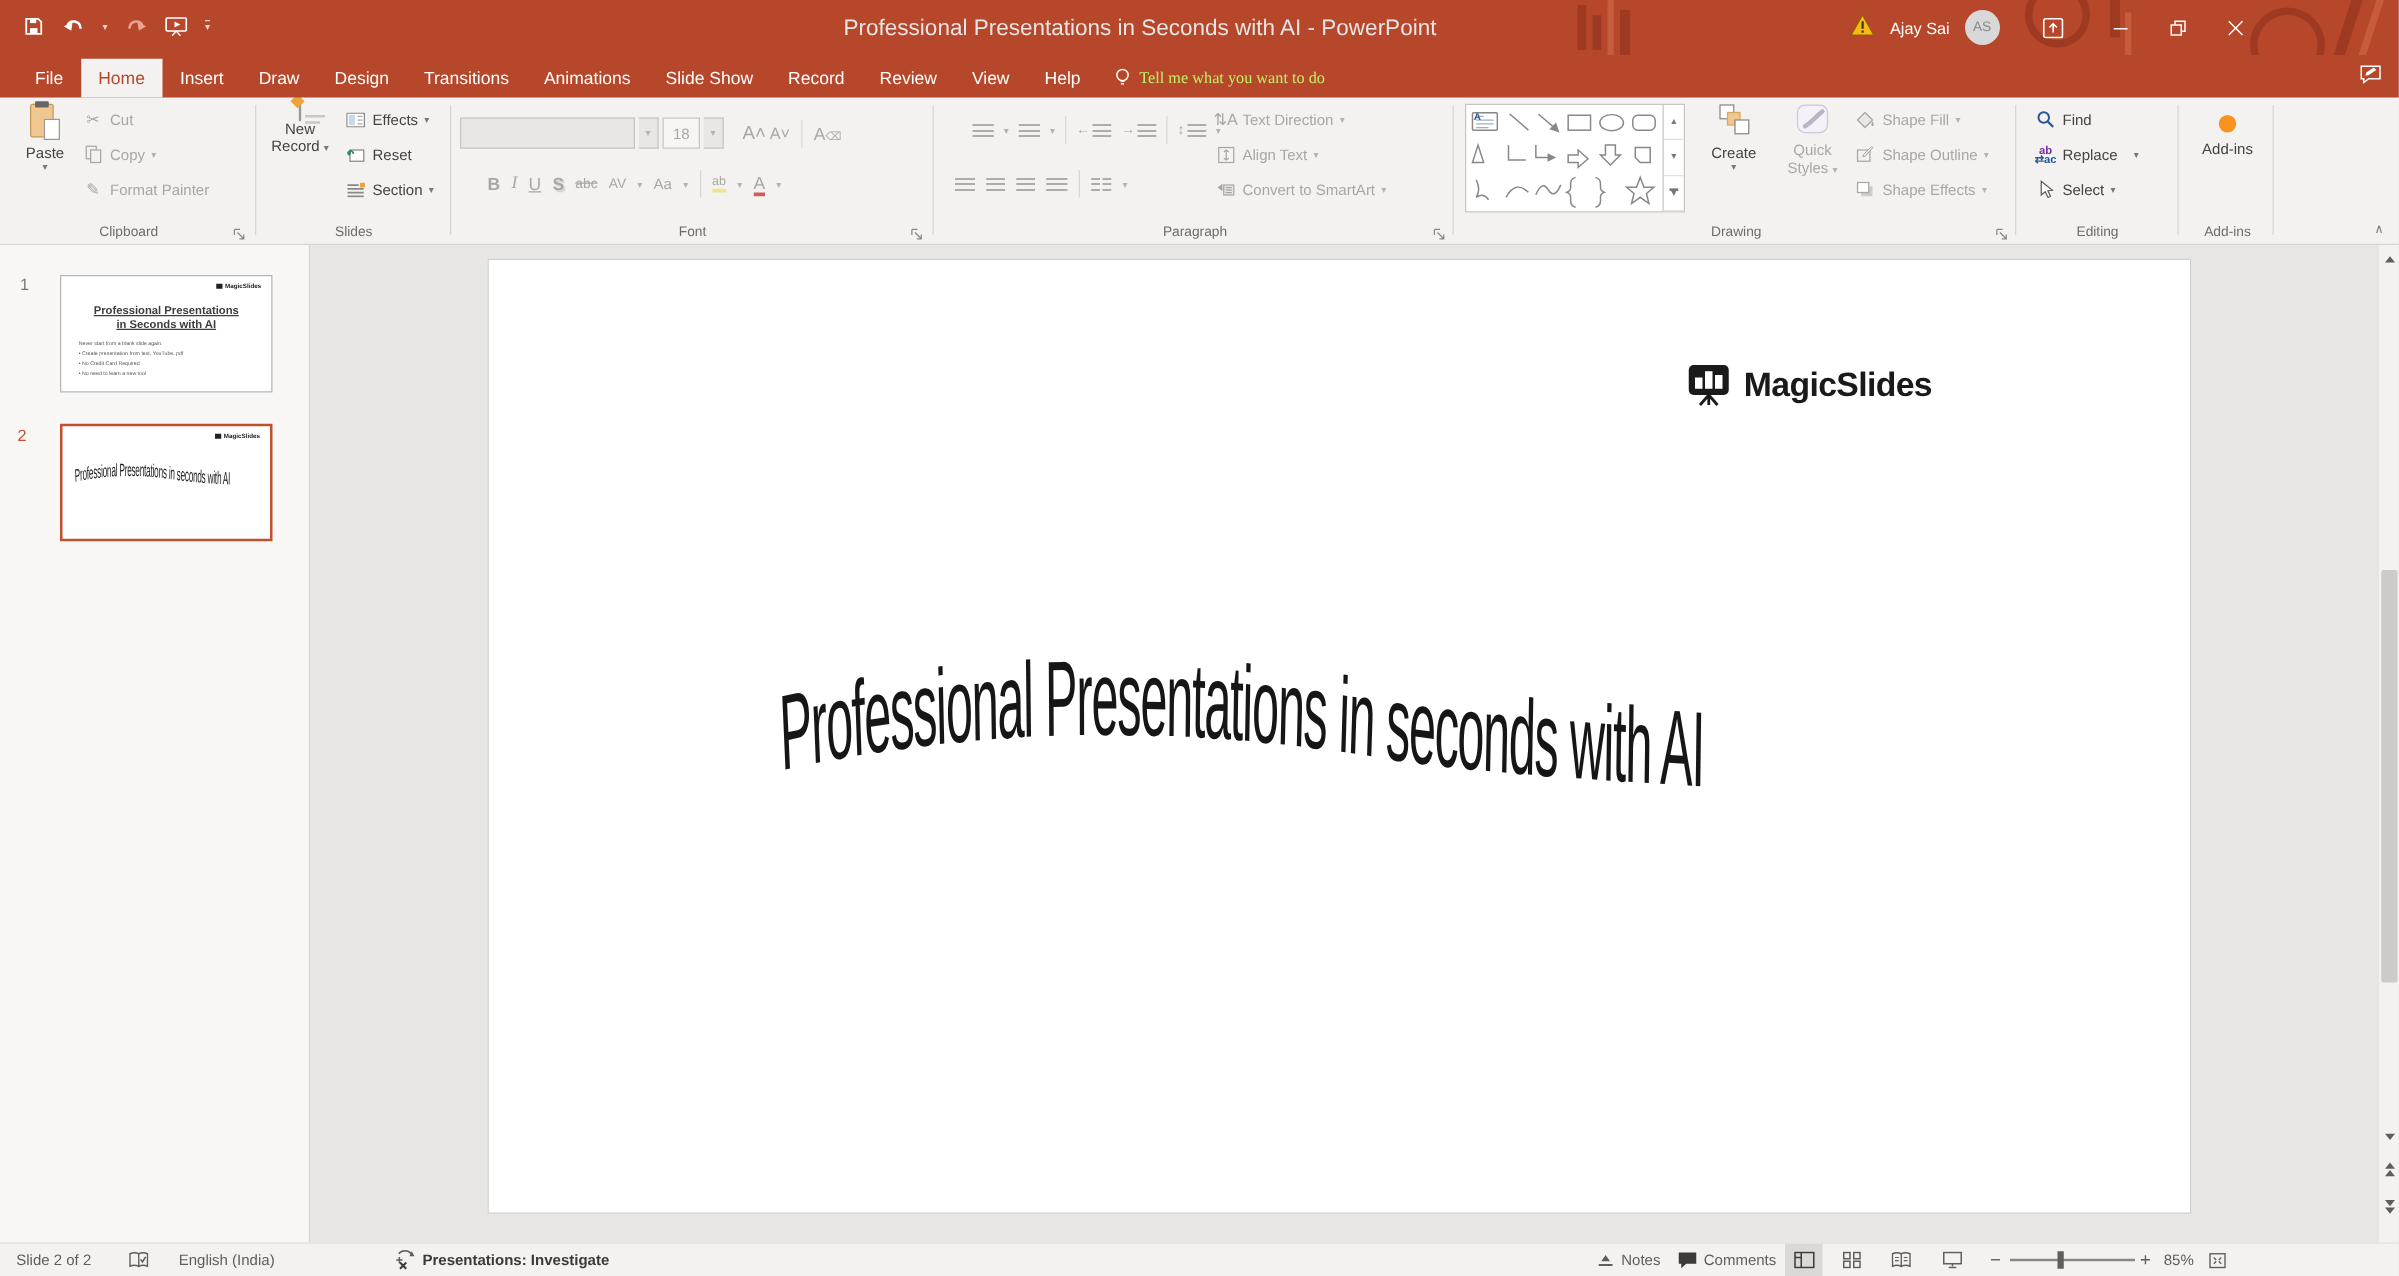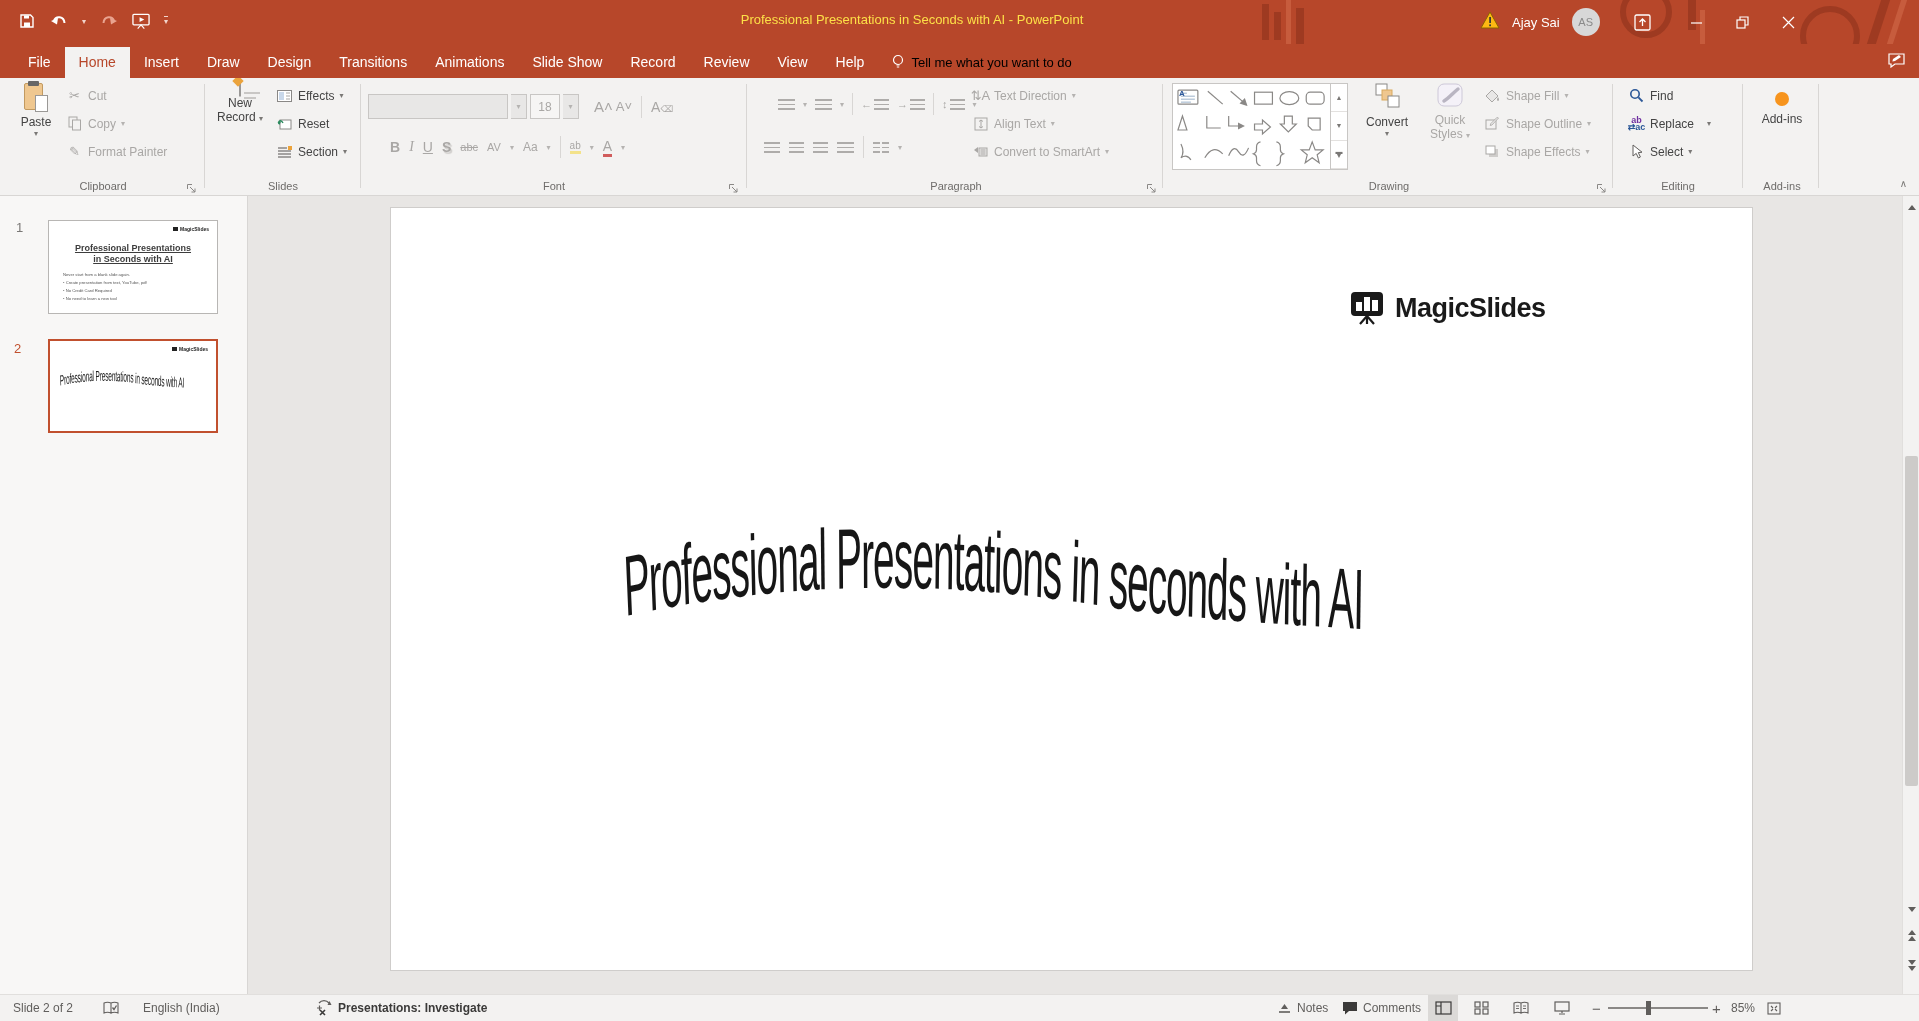--- a/index.html
+++ b/index.html
@@ -8,31 +8,31 @@
   .app { position:absolute; inset:0; width:1919px; height:1021px; }
 
   
   .titlebar { position:absolute; left:0; top:0; width:1919px; height:44px; background:#B7472A; overflow:hidden; }
   .decor { position:absolute; background:#9E3A21; }
   .decor.light { background:#C75C3D; }
   .decor-circle { position:absolute; border:6px solid #9E3A21; border-radius:50%; background:transparent; }
   .qat { position:absolute; left:18px; top:6px; display:flex; align-items:center; gap:14px; height:30px; z-index:3;}
   .qat .ic { width:18px; height:18px; display:flex; align-items:center; justify-content:center; }
   .chev-w { color:#f3d5cc; font-size:8px; }
-  .title-text { position:absolute; top:12px; left:912px; transform:translateX(-50%); color:#fde047; font-size:13px; white-space:nowrap; z-index:3;}
+  .title-text { position:absolute; top:12px; left:912px; transform:translateX(-50%); color:#e5e5e5; font-size:18px; white-space:nowrap; z-index:3;}
   .tb-right { position:absolute; top:0; left:1480px; height:44px; display:flex; align-items:center; gap:12px; z-index:3;}
   .username { color:#fff; font-size:13px; }
   .avatar { width:28px; height:28px; border-radius:50%; background:#d8d8d8; color:#8a8a8a; font-size:11px; display:flex; align-items:center; justify-content:center; }
   .winbtn { width:34px; height:40px; display:flex; align-items:center; justify-content:center; }
 
   
   .tabrow { position:absolute; left:0; top:44px; width:1919px; height:34px; background:#B7472A; display:flex; align-items:flex-end; z-index:2;}
   .tab { color:#fff; font-size:14px; padding:7px 14px 8px; cursor:default; }
   .tab.active { background:#f3f2f1; color:#B7472A; }
-  .tellme { display:flex; align-items:flex-end; gap:7px; color:#000000; font-size:13px; padding:7px 14px 8px; }
+  .tellme { display:flex; align-items:flex-end; gap:7px; color:#bef264; font-size:13px; padding:7px 14px 8px;font-family:Liberation Serif, serif; }
   .tabrow-feedback { position:absolute; right:14px; bottom:6px; }
 
   
   .ribbon { position:absolute; left:0; top:78px; width:1919px; height:118px; background:#f3f2f1; border-bottom:1px solid #d8d6d4; }
   .rgroup { position:absolute; top:0; height:118px; }
   .rdivider { position:absolute; top:6px; height:104px; width:1px; background:#d8d6d4; }
   .glabel { position:absolute; bottom:4px; left:0; right:0; text-align:center; font-size:11px; color:#6e6c6a; }
   .launcher { position:absolute; bottom:4px; right:4px; width:12px; height:12px; }
   .bigbtn { position:absolute; top:4px; display:flex; flex-direction:column; align-items:center; font-size:12px; color:#444; }
   .bigbtn .lbl { line-height:14px; }
@@ -456,21 +456,21 @@
         </div>
       </div>
       <div class="bigbtn" style="left:192px;width:58px;">
         <span style="margin-bottom:3px;">
           <svg width="27" height="27" viewBox="0 0 27 27">
               <rect x="2" y="2" width="11" height="11" fill="#fff" stroke="#8a8886"></rect>
               <rect x="8" y="8" width="10" height="10" fill="#EFC78F" stroke="#D9A95F"></rect>
               <rect x="14" y="14" width="11" height="11" fill="#fff" stroke="#8a8886"></rect>
             </svg>
         </span>
-        <span class="lbl">Convert</span>
+        <span class="lbl">Create</span>
         <span class="chev">▾</span>
       </div>
       <div class="bigbtn dis" style="left:258px;width:52px;">
         <span style="margin-bottom:2px;">
           <svg width="28" height="26" viewBox="0 0 28 26">
               <rect x="2" y="2" width="24" height="22" rx="6" fill="#F4F1F8" stroke="#cdc8d8"></rect>
               <path d="M8 19 C12 17, 17 11, 22 7" stroke="#b9b5c2" stroke-width="3.5" fill="none" stroke-linecap="round"></path>
             </svg>
         </span>
         <span class="lbl dis">Quick</span>

